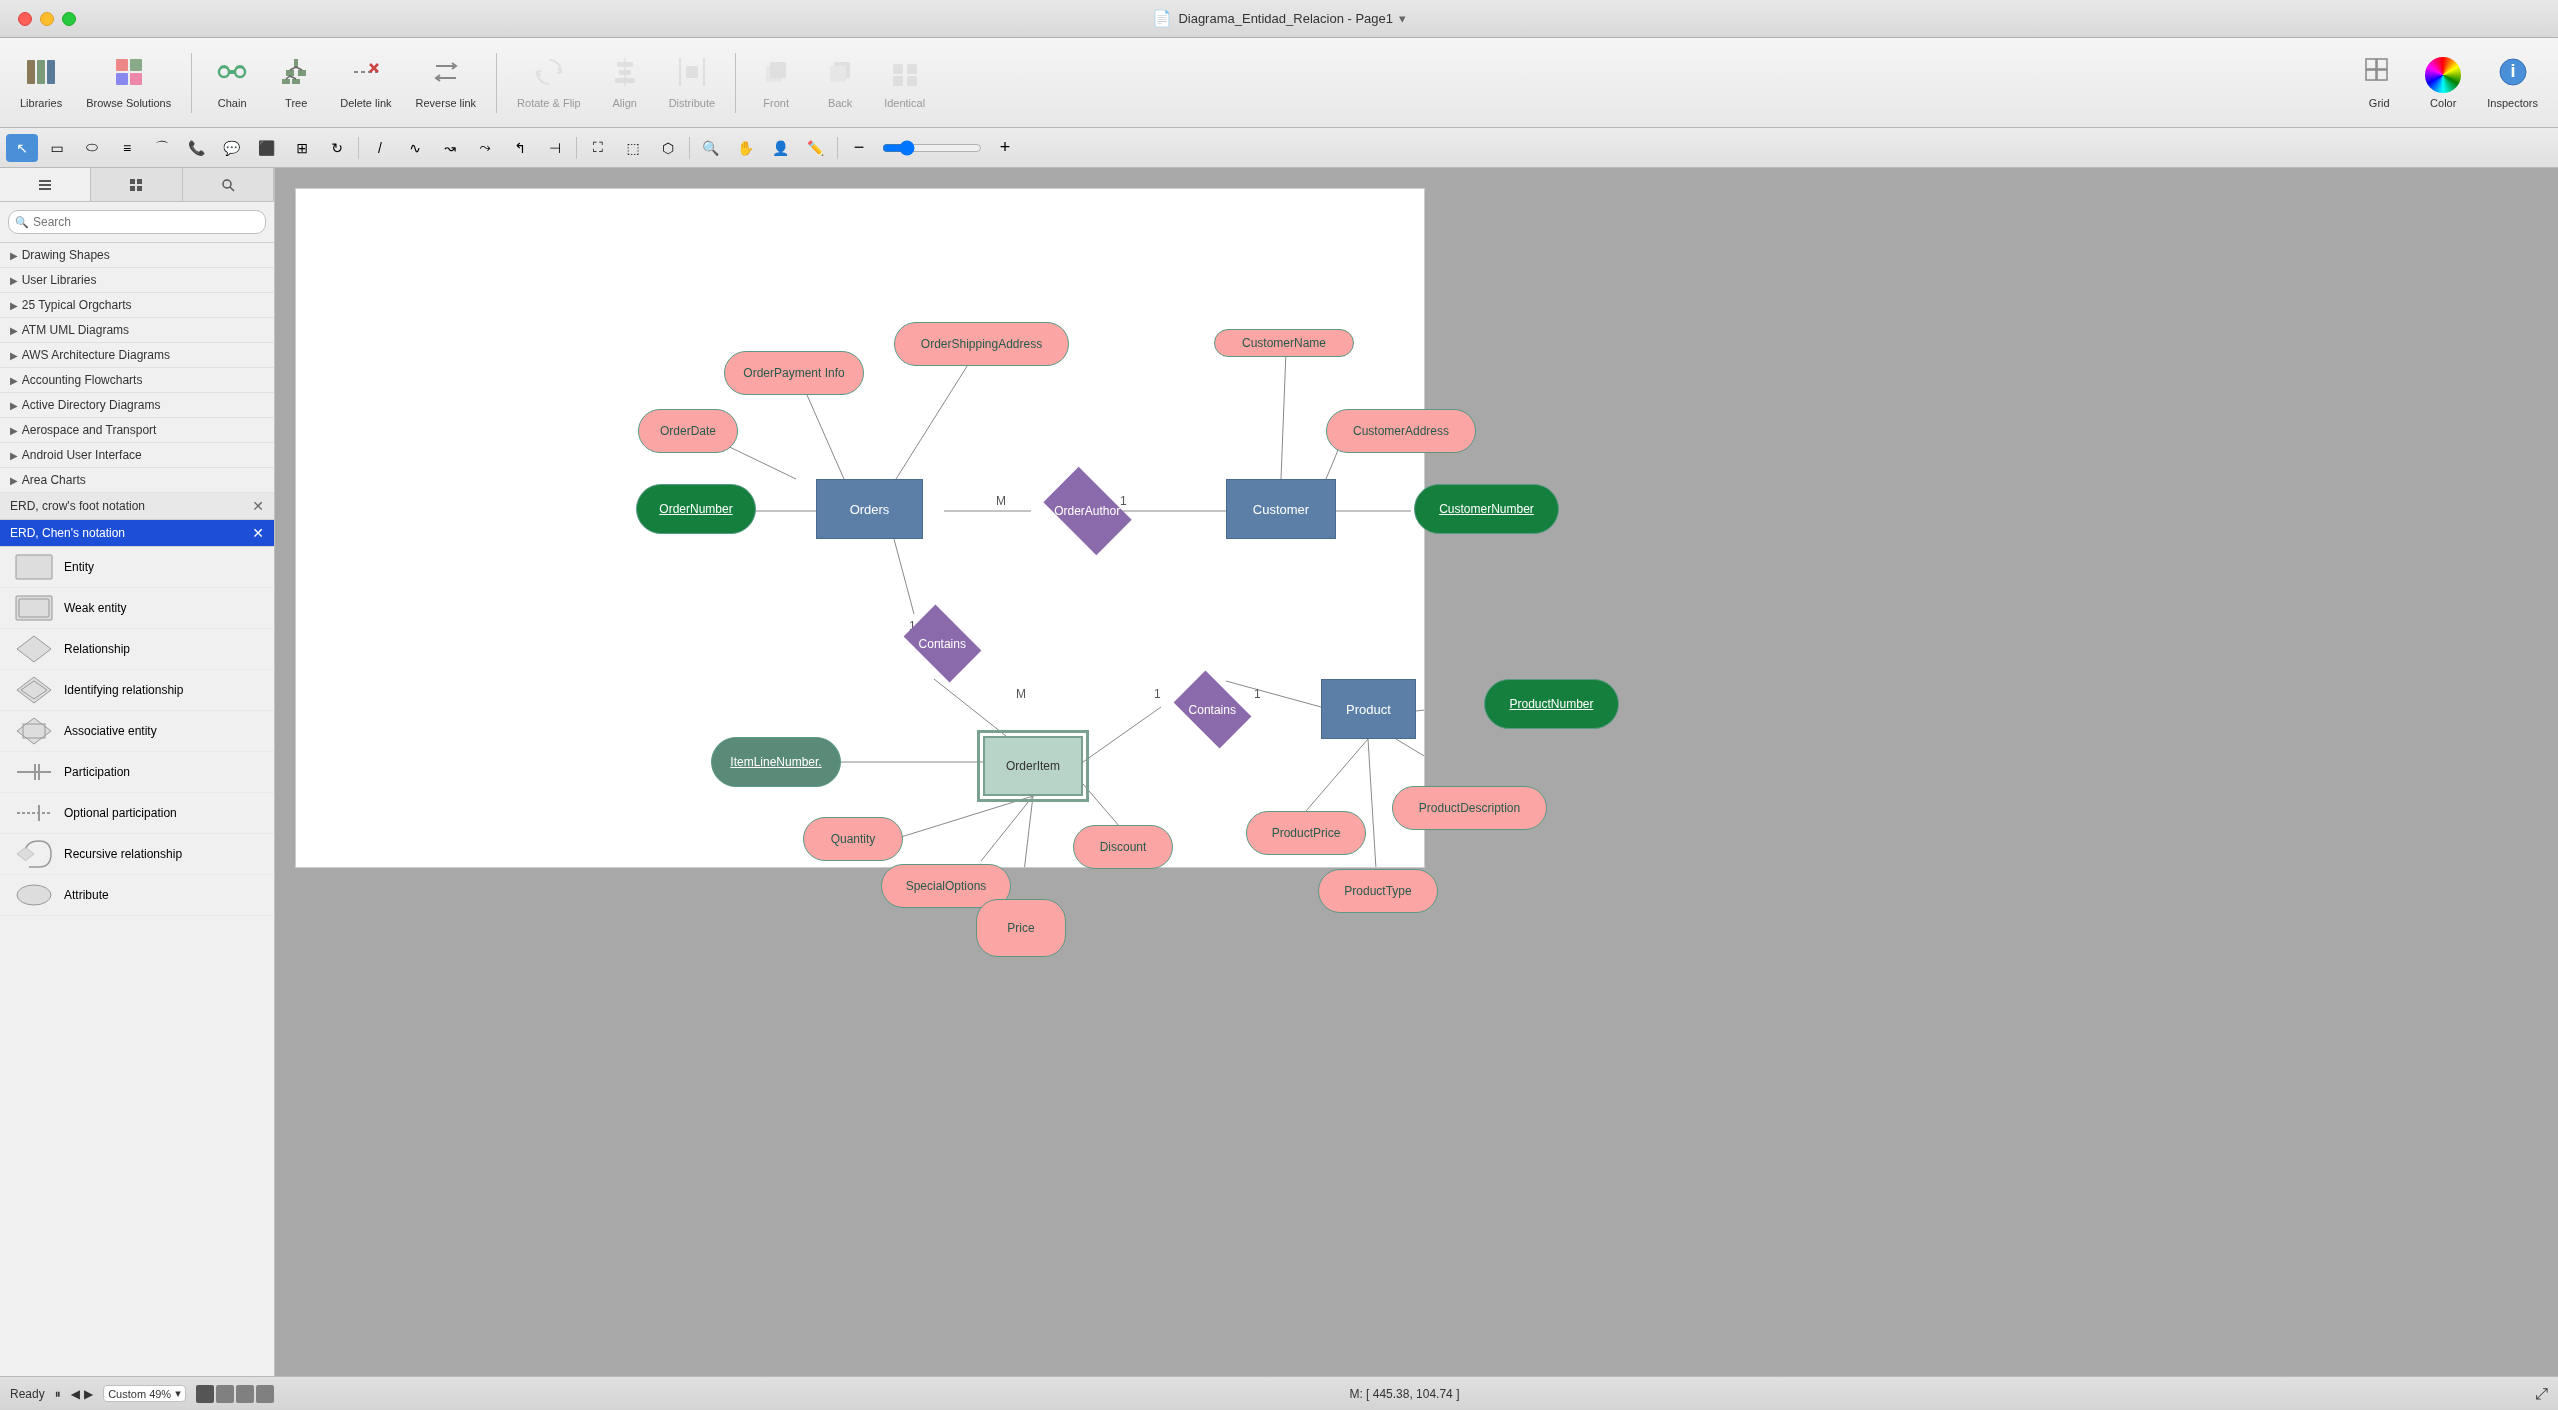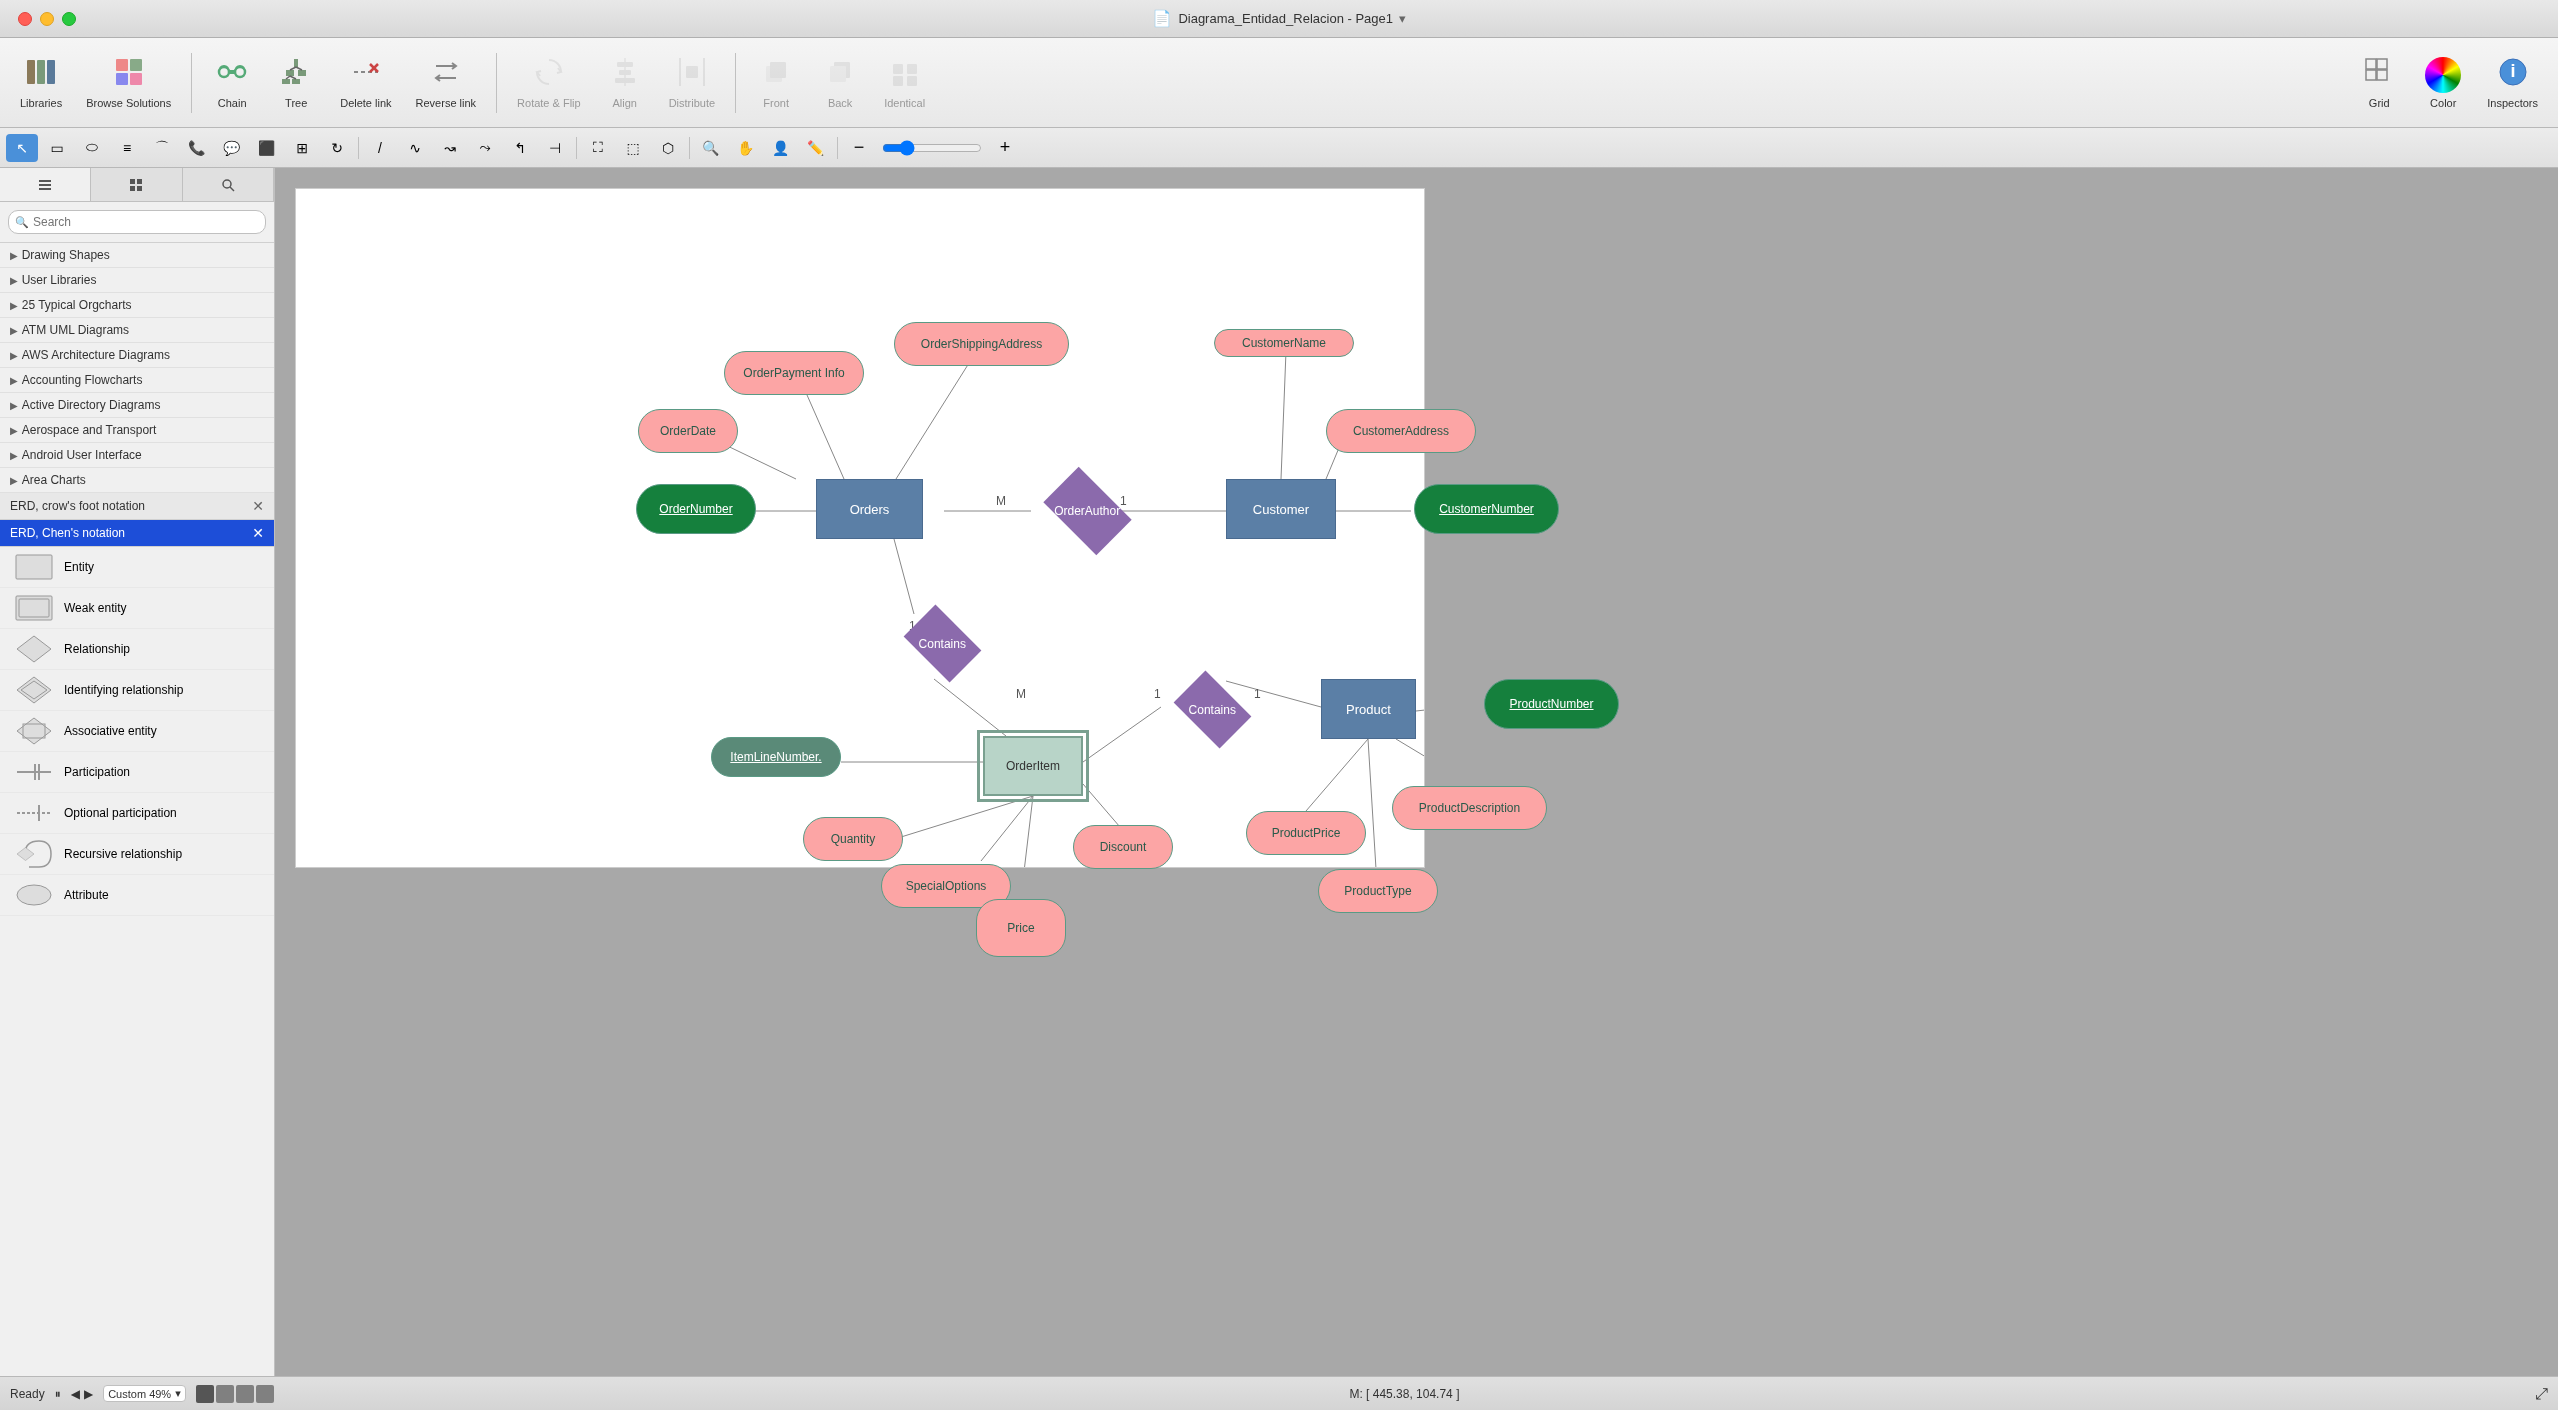--- a/index.html
+++ b/index.html
@@ -752,21 +752,21 @@
       <div class="erd-attr" style="left:428px; top:162px; width:140px; height:44px; border-radius:22px;">OrderPayment Info</div>
 
       <div class="erd-attr" style="left:598px; top:133px; width:175px; height:44px; border-radius:22px;">OrderShippingAddress</div>
 
       <div class="erd-attr" style="left:918px; top:140px; width:140px; height:28px; border-radius:22px;">CustomerName</div>
 
       <div class="erd-attr" style="left:1030px; top:220px; width:150px; height:44px; border-radius:22px;">CustomerAddress</div>
 
       <div class="erd-attr erd-attr-key" style="left:1118px; top:295px; width:145px; height:50px; border-radius:25px;">CustomerNumber</div>
 
-      <div class="erd-attr erd-attr-weak" style="left:415px; top:548px; width:130px; height:40px; border-radius:25px; text-decoration: underline;">ItemLineNumber.</div>
+      <div class="erd-attr erd-attr-weak" style="left:415px; top:548px; width:130px; height:50px; border-radius:25px; text-decoration: underline;">ItemLineNumber.</div>
 
       <div class="erd-attr" style="left:507px; top:628px; width:100px; height:44px; border-radius:22px;">Quantity</div>
 
       <div class="erd-attr" style="left:585px; top:675px; width:130px; height:44px; border-radius:22px;">SpecialOptions</div>
 
       <div class="erd-attr" style="left:680px; top:710px; width:90px; height:58px; border-radius:22px;">Price</div>
 
       <div class="erd-attr" style="left:777px; top:636px; width:100px; height:44px; border-radius:22px;">Discount</div>
 
       <div class="erd-attr erd-attr-key" style="left:1188px; top:490px; width:135px; height:50px; border-radius:25px;">ProductNumber</div>

